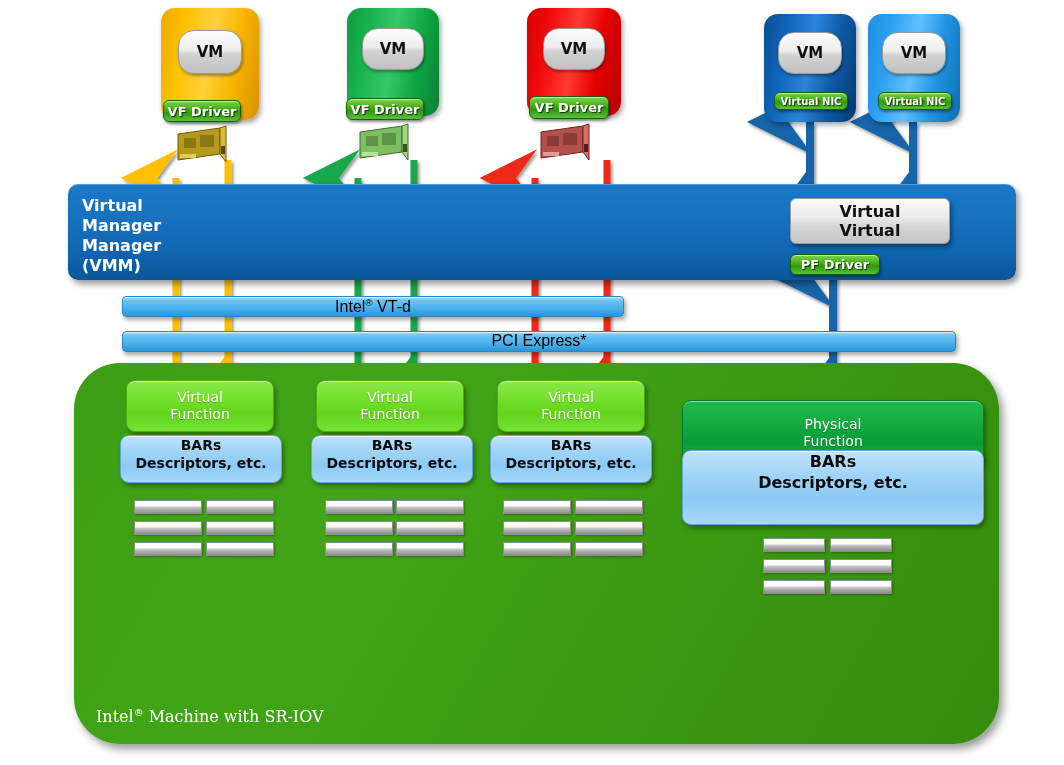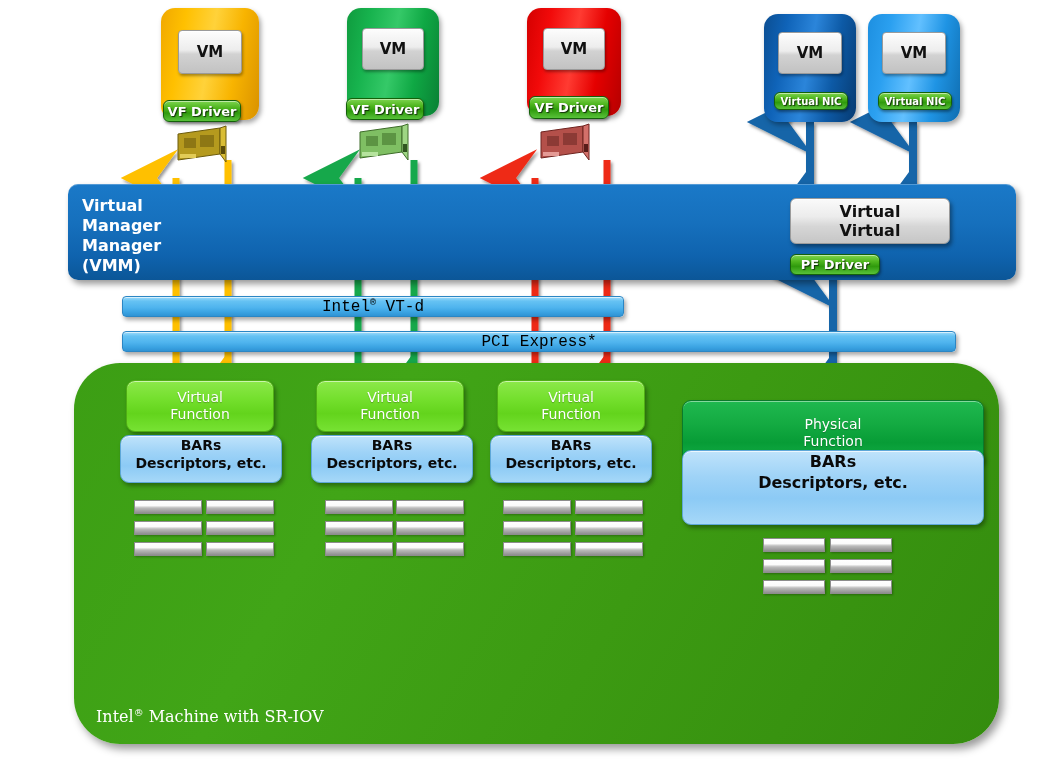--- a/index.html
+++ b/index.html
@@ -12,21 +12,21 @@
   .vmbox{border-radius:14px;box-shadow:2px 3px 5px rgba(0,0,0,.35);
          display:flex;flex-direction:column;align-items:center;}
   .vm-yellow{background:linear-gradient(100deg,#f0a800 0%,#ffc000 22%,#ffd23a 48%,#f8b400 72%,#d99200 100%);}
   .vm-green {background:linear-gradient(100deg,#0f9b3e 0%,#17b34e 22%,#35c968 48%,#0fa844 72%,#0a8034 100%);}
   .vm-red   {background:linear-gradient(100deg,#d40000 0%,#f20a0a 22%,#ff3b32 48%,#e50000 72%,#b50000 100%);}
   .vm-dblue {background:linear-gradient(100deg,#0b4e92 0%,#0f63b8 22%,#2b85da 48%,#0d5aa6 72%,#073b72 100%);}
   .vm-lblue {background:linear-gradient(100deg,#1d8fe0 0%,#2ba0f0 22%,#62c0ff 48%,#1f94e4 72%,#0f6db0 100%);}
 
   
   .vmchip{background:linear-gradient(180deg,#fdfdfd 0%,#ededed 45%,#d2d2d2 55%,#c2c2c2 100%);
-          border:1px solid #9a9a9a;border-radius:4px;
+          border:1px solid #9a9a9a;border-radius:16px;
           box-shadow:1px 2px 3px rgba(0,0,0,.35), inset 0 1px 0 #fff;
           display:flex;align-items:center;justify-content:center;
           color:#111;font-weight:bold;}
   
   .drvpill{background:linear-gradient(180deg,#7ed54f 0%,#4eb51e 35%,#2f9a0c 60%,#59c23a 100%);
            border:1px solid #14610a;border-radius:6px;color:#fff;font-weight:bold;
            text-shadow:1px 1px 1px rgba(0,0,0,.7);
            box-shadow:1px 2px 3px rgba(0,0,0,.4), inset 0 1px 0 rgba(255,255,255,.5);
            display:flex;align-items:center;justify-content:center;white-space:nowrap;}
 
@@ -35,22 +35,22 @@
 
   
   .vmm{background:linear-gradient(180deg,#1a79c8 0%,#1670bd 40%,#0f63ae 75%,#0b5697 100%);
        border-radius:10px;box-shadow:3px 4px 6px rgba(0,0,0,.4), inset 0 1px 0 rgba(255,255,255,.25);}
   .vmm-label{position:absolute;color:#fff;font-weight:bold;font-size:16px;line-height:20px;}
 
   
   .busbar{background:linear-gradient(180deg,#9fdcfb 0%,#65c2f3 22%,#4fb4ee 55%,#3ba3e2 80%,#2f93d4 100%);
           border:1px solid #2b86c4;border-radius:4px;
           box-shadow:2px 3px 4px rgba(0,0,0,.35), inset 0 1px 0 rgba(255,255,255,.6);
-          display:flex;align-items:center;justify-content:center;
-          color:#000;font-size:16px;font-family:Liberation Mono, monospace;}
+          display:flex;justify-content:center;
+          color:#000;font-size:16px;font-family:Liberation Sans, sans-serif;}
 
   
   .graybox{background:linear-gradient(180deg,#fafafa 0%,#ececec 40%,#d6d6d6 62%,#c6c6c6 100%);
            border:1px solid #9b9b9b;border-radius:6px;
            box-shadow:2px 3px 4px rgba(0,0,0,.4), inset 0 1px 0 #fff;
            display:flex;align-items:center;justify-content:center;text-align:center;
            color:#111;font-weight:bold;}
 
   
   .sriov{background:linear-gradient(120deg,#3c9e14 0%,#41a517 30%,#3c9a12 60%,#348c0e 100%);

